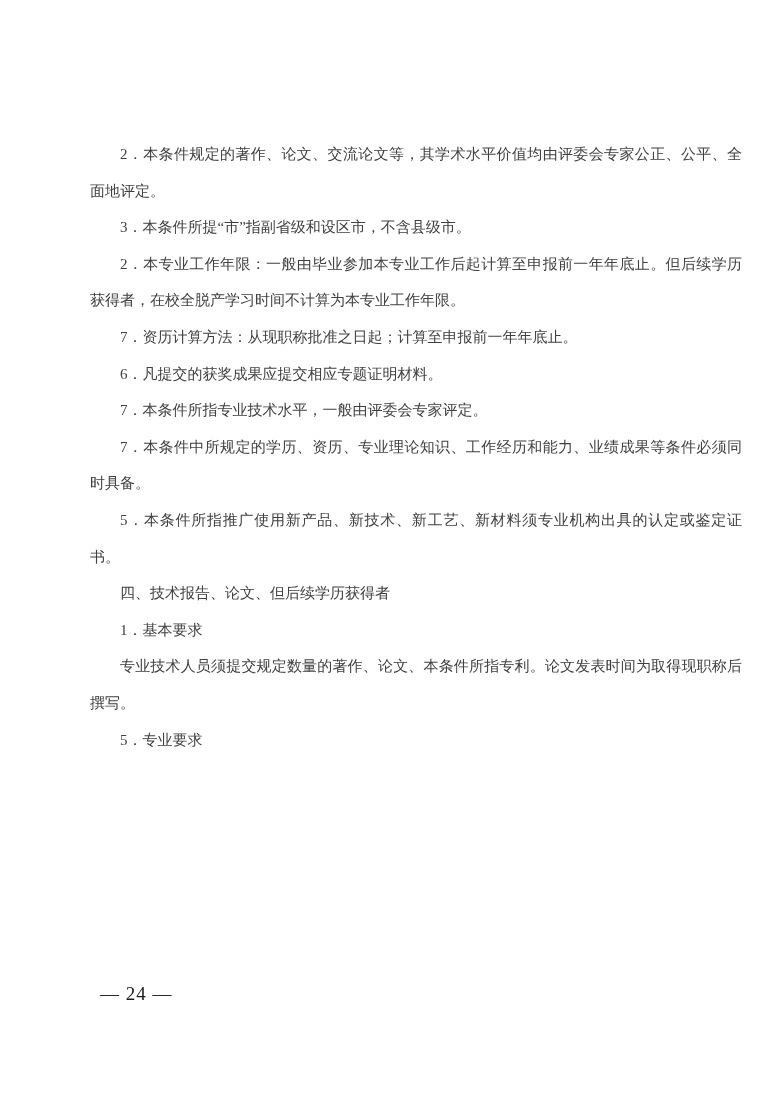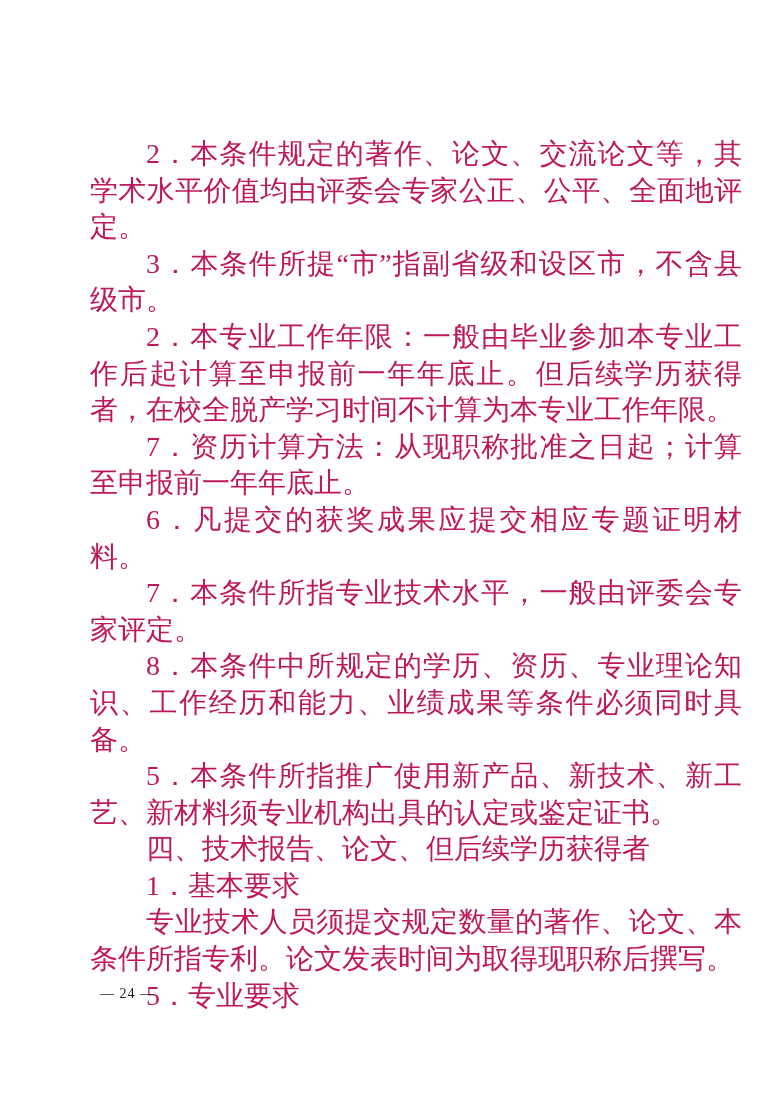--- a/index.html
+++ b/index.html
@@ -18,51 +18,51 @@
   }
   .content {
     position: absolute;
     left: 90px;
     top: 136px;
     width: 652px;
   }
   .para {
     margin: 0;
     padding: 0;
-    font-size: 28px;
+    font-size: 15px;
     line-height: 36.6px;
     text-align: justify;
     text-indent: 2em;
-    color: #be185d;
+    color: #404040;
     word-break: break-all;
     overflow-wrap: anywhere;
   }
   .footer {
     position: absolute;
     left: 100px;
     top: 983px;
-    font-size: 14px;
+    font-size: 19px;
     line-height: 22px;
     color: #1a1a1a;
     letter-spacing: 1px;
     white-space: pre;
   }
 </style>
 </head>
 <body>
 
 <div class="page">
   <div class="content">
     <p class="para">2．本条件规定的著作、论文、交流论文等，其学术水平价值均由评委会专家公正、公平、全面地评定。</p>
     <p class="para">3．本条件所提“市”指副省级和设区市，不含县级市。</p>
     <p class="para">2．本专业工作年限：一般由毕业参加本专业工作后起计算至申报前一年年底止。但后续学历获得者，在校全脱产学习时间不计算为本专业工作年限。</p>
     <p class="para">7．资历计算方法：从现职称批准之日起；计算至申报前一年年底止。</p>
     <p class="para">6．凡提交的获奖成果应提交相应专题证明材料。</p>
     <p class="para">7．本条件所指专业技术水平，一般由评委会专家评定。</p>
-    <p class="para">8．本条件中所规定的学历、资历、专业理论知识、工作经历和能力、业绩成果等条件必须同时具备。</p>
+    <p class="para">7．本条件中所规定的学历、资历、专业理论知识、工作经历和能力、业绩成果等条件必须同时具备。</p>
     <p class="para">5．本条件所指推广使用新产品、新技术、新工艺、新材料须专业机构出具的认定或鉴定证书。</p>
     <p class="para">四、技术报告、论文、但后续学历获得者</p>
     <p class="para">1．基本要求</p>
     <p class="para">专业技术人员须提交规定数量的著作、论文、本条件所指专利。论文发表时间为取得现职称后撰写。</p>
     <p class="para">5．专业要求</p>
   </div>
   <div class="footer">— 24 —</div>
 </div>
 
 </body></html>

